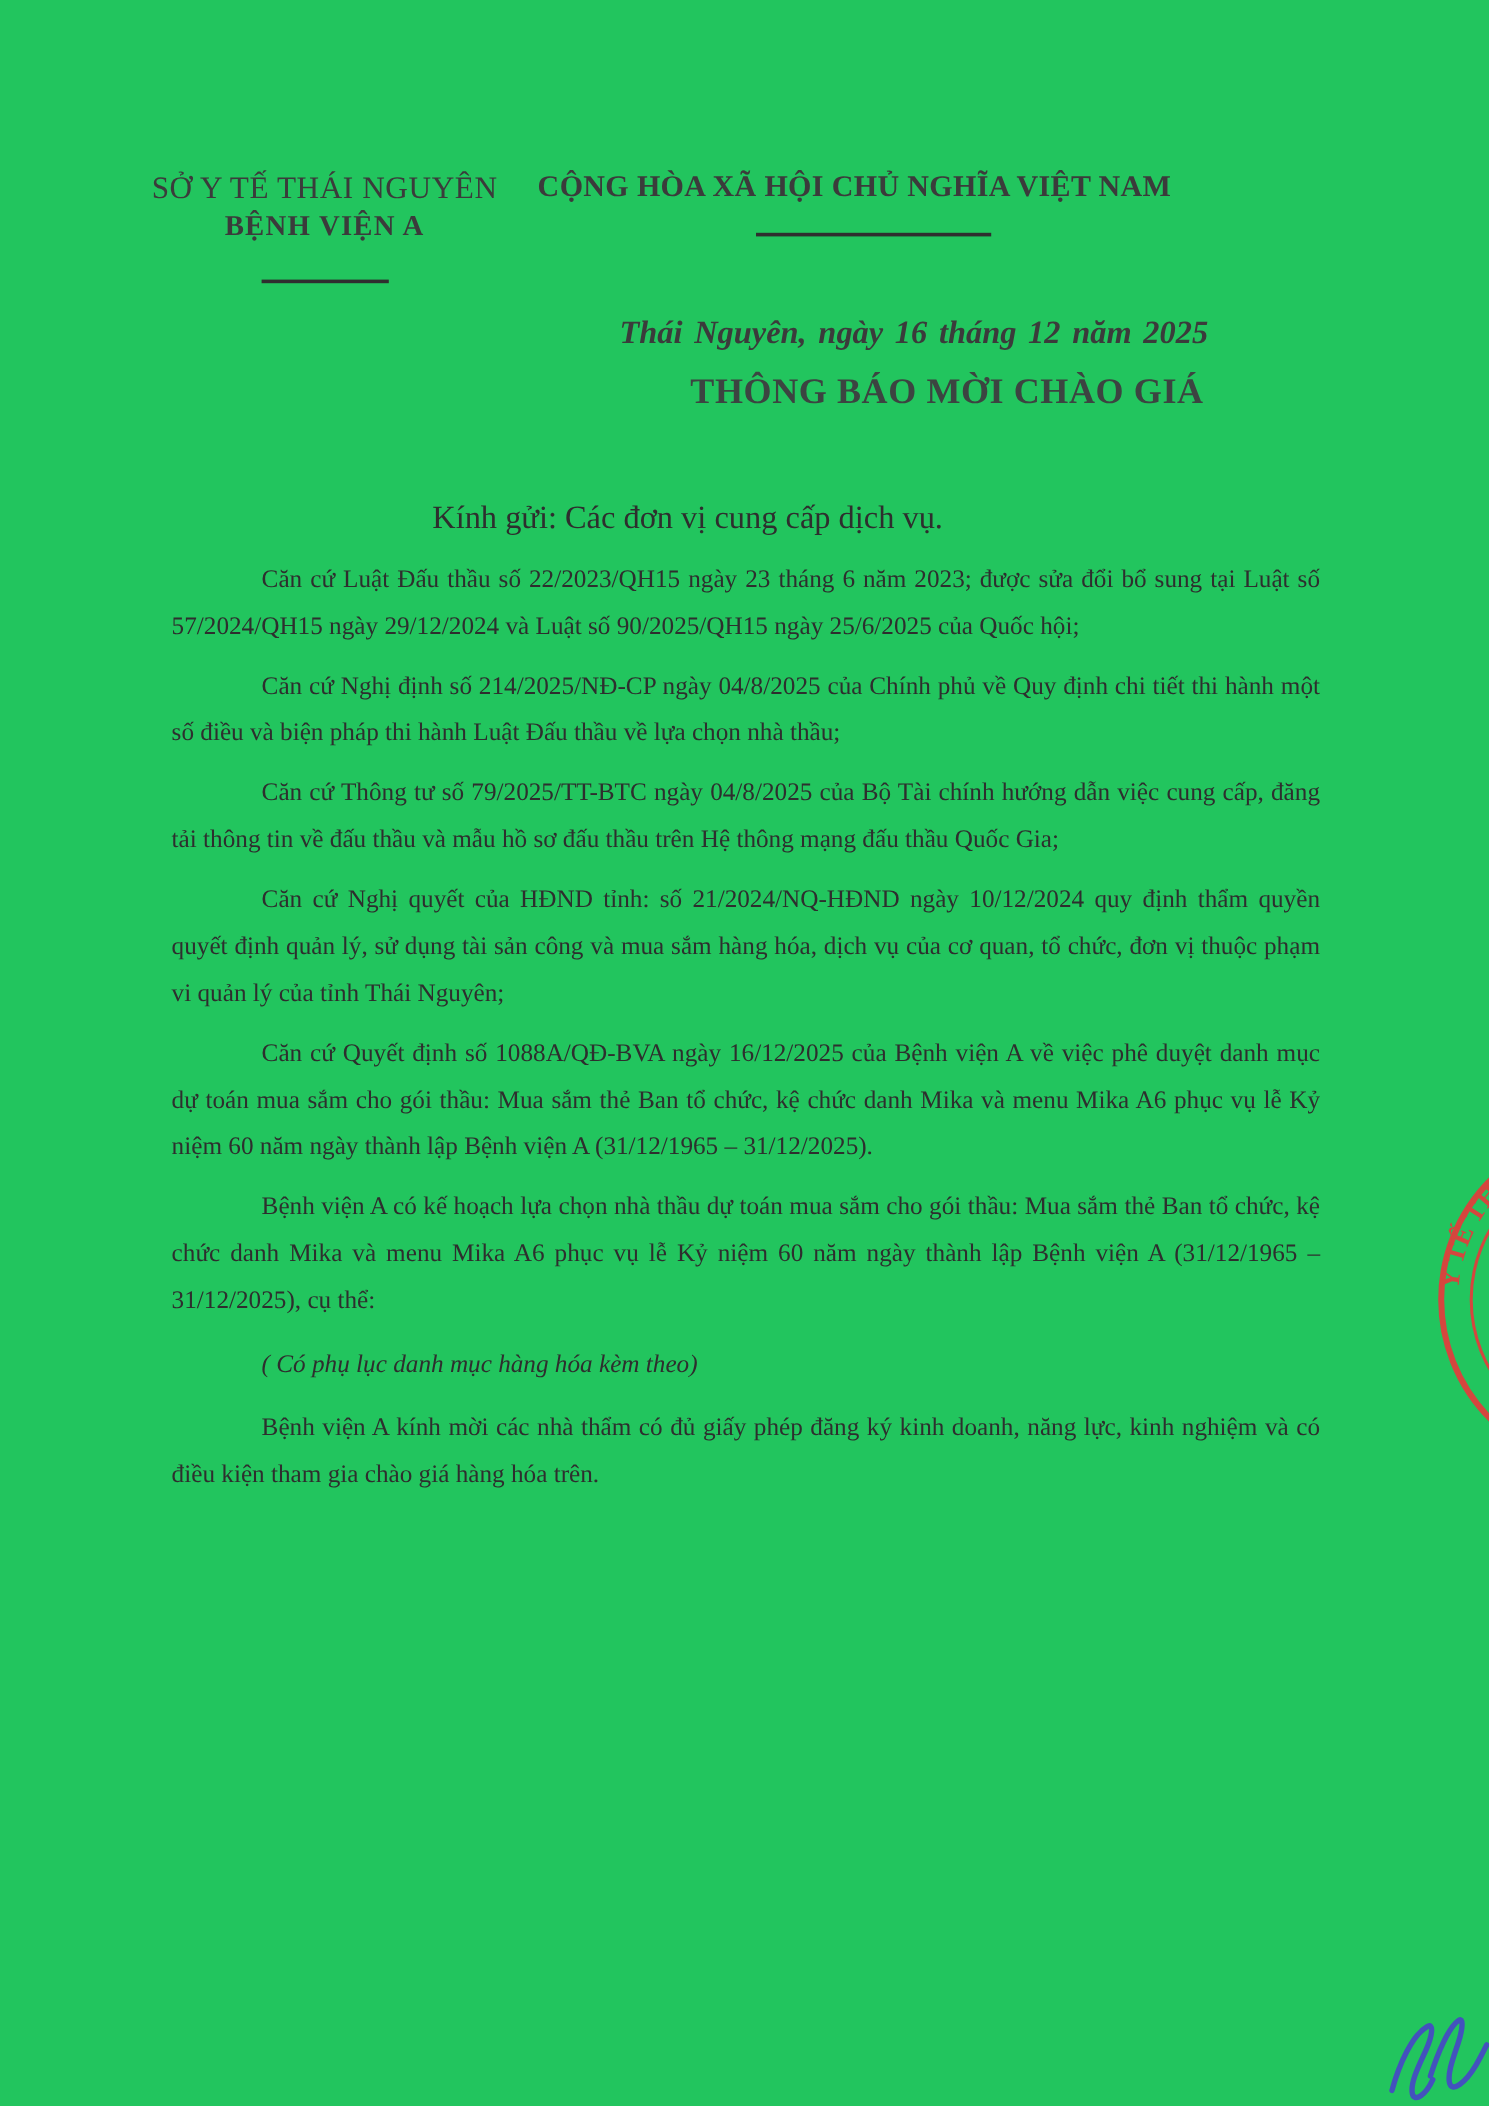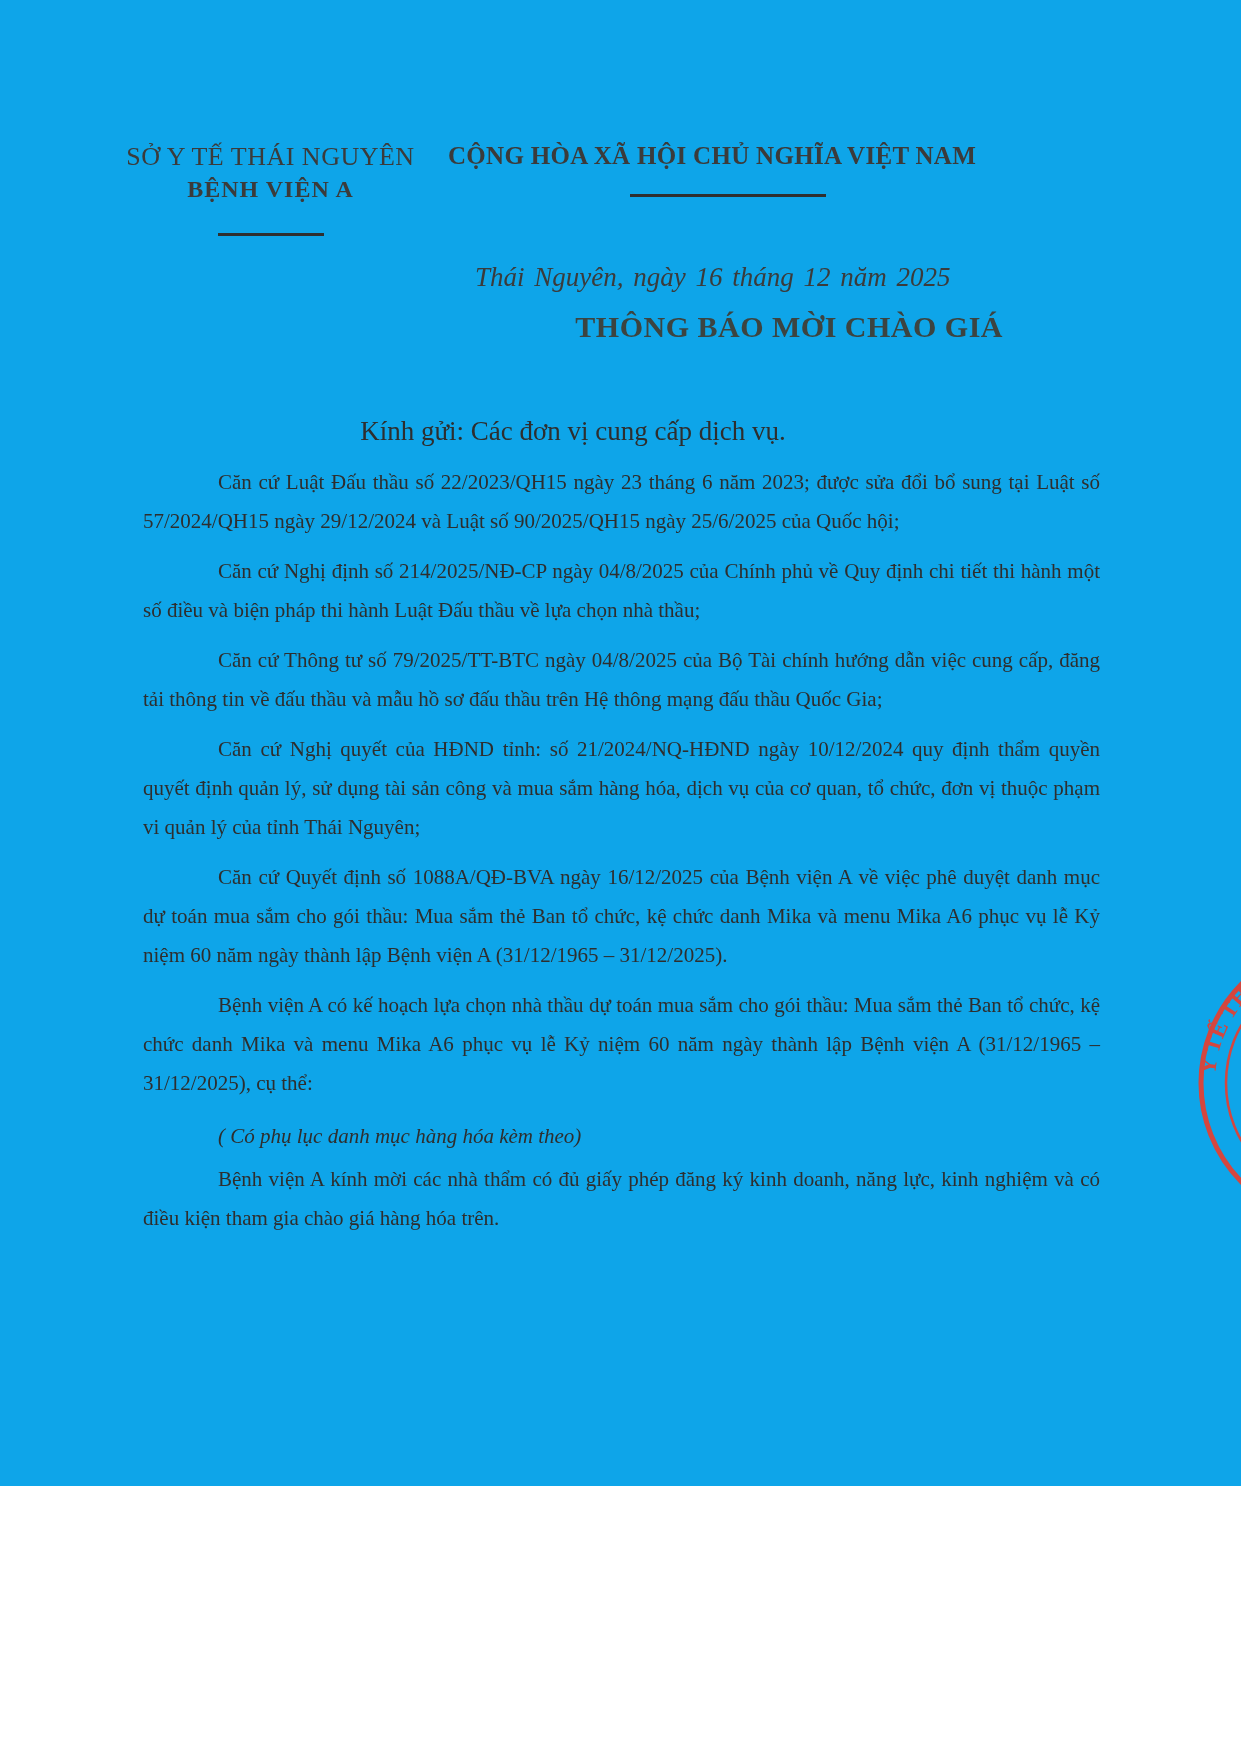--- a/index.html
+++ b/index.html
@@ -1,20 +1,20 @@
 <!DOCTYPE html>
 <html><head>
 <meta charset="utf-8">
 <style>
   * { margin:0; padding:0; box-sizing:border-box; }
   html,body { background:#ffffff; }
   .page {
     position:relative;
-    width:1241px; height:1486px;
-    background:#0ea5e9;
+    width:1241px; height:1755px;
+    background:#22c55e;
     overflow:hidden;
     font-family:"Liberation Serif","DejaVu Serif",serif;
     color:#2e2e2e;
   }
   
   .header-left {
     position:absolute; top:140px; left:118px; width:305px;
     text-align:center; line-height:33px;
   }
   .header-left .org-parent { font-size:26px; letter-spacing:0.5px; color:#3b3b3b; }
@@ -25,42 +25,43 @@
   .header-right {
     position:absolute; top:139px; left:448px; width:560px;
     line-height:33px;
   }
   .header-right .national-title { font-size:25px; font-weight:bold; letter-spacing:0.3px; color:#3b3b3b; }
   .header-right .national-motto { font-size:27px; font-weight:bold; color:#3b3b3b; }
   .rule-right {
     width:196px; height:3px; background:#2f2f2f; margin:22px auto 0;
   }
   .dateline {
-    position:absolute; top:262px; left:475px; width:625px;
-    text-align:left; font-style:italic; font-size:27px; color:#3b3b3b;
+    position:absolute; top:262px; left:449px; width:625px;
+    text-align:center; font-style:italic; font-size:27px; color:#3b3b3b;
     word-spacing:3px;
+    font-weight:bold;
   }
   
   .doc-title {
     position:absolute; top:310px; left:143px; width:860px;
     text-align:right; font-weight:bold; font-size:30px;
     letter-spacing:0.5px; color:#3c4441;
   }
   .salutation {
     position:absolute; top:416px; left:143px; width:860px;
     text-align:center; font-size:27px;
   }
   
   .body-block {
     position:absolute; top:463px; left:143px; width:957px;
     font-size:21px; line-height:39px; text-align:justify;
   }
   .body-block p { text-indent:75px; margin:0 0 11px 0; }
   .body-block p.note {
-    font-style:italic; text-align:left; margin-top:14px; margin-bottom:4px;
+    font-style:italic; text-align:left; margin-top:14px; margin-bottom:14px;
   }
   
   .stamp {
     position:absolute; left:1197px; top:938px; width:290px; height:290px;
   }
   
   .signature {
     position:absolute; left:1148px; top:1678px; width:93px; height:77px;
   }
 </style>

